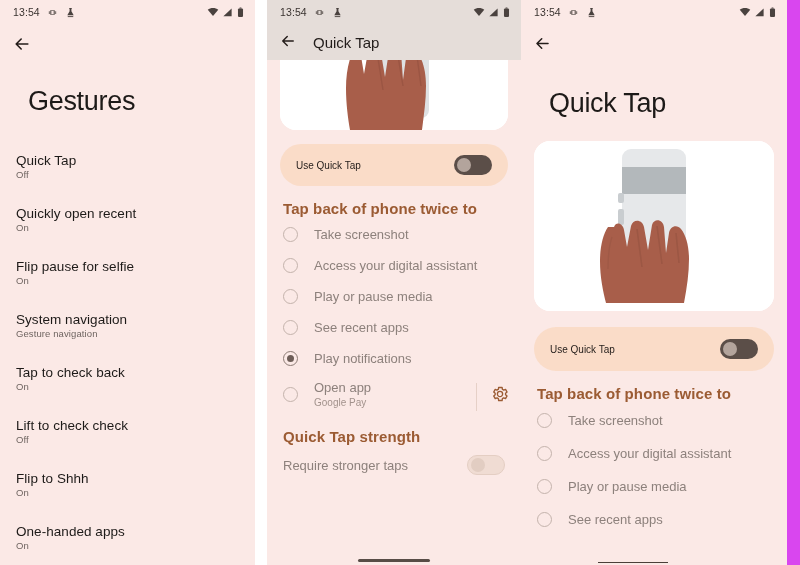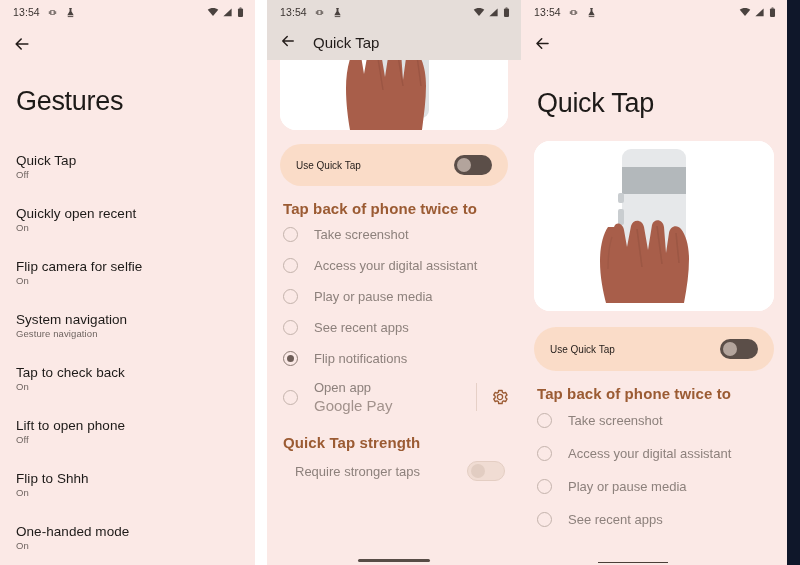--- a/index.html
+++ b/index.html
@@ -5,21 +5,21 @@
   * { box-sizing: border-box; margin: 0; padding: 0; }
   html, body {
     width: 800px; height: 565px;
     background: #ffffff;
     font-family: "Liberation Sans", sans-serif;
     overflow: hidden;
   }
   .stage {
     width: 800px; height: 565px;
     position: relative;
-    background: #0f172a;
+    background: #d946ef;
     display: flex;
   }
 
   
   .panel {
     position: relative;
     height: 565px;
     overflow: hidden;
     background: #fbe9e6;
   }
@@ -52,21 +52,21 @@
     padding-left: 12px;
     gap: 14px;
   }
   .backarrow { width: 20px; height: 20px; display: block; }
   .navtitle { font-size: 15px; color: #221c1a; }
 
   
   .bigtitle {
     font-size: 27px;
     color: #1d1a18;
-    padding: 0 16px;
+    padding: 0 28px;
     font-weight: 400;
     letter-spacing: -0.3px;
   }
 
   
   .list { padding: 0 16px; }
   .list-item { padding: 12px 0 4px 0; }
   .li-title { font-size: 13.5px; color: #1d1a18; letter-spacing: .05px; }
   .li-sub { font-size: 9.5px; color: #6f6561; margin-top: 1px; letter-spacing: .1px; }
 
@@ -157,42 +157,42 @@
   .radio.sel::after {
     content: "";
     position: absolute;
     left: 50%; top: 50%;
     width: 7px; height: 7px;
     margin: -3.5px 0 0 -3.5px;
     border-radius: 50%;
     background: #6d5d57;
   }
   .radio-label { font-size: 13px; color: #8d817c; }
-  .radio-label .sub { display: block; font-size: 15px; color: #a2928c; margin-top: 2px; }
+  .radio-label .sub { display: block; font-size: 10px; color: #a2928c; margin-top: 2px; }
   .row-divider {
     position: absolute;
     right: 44px; top: 9px;
     width: 1px; height: 28px;
     background: #e6d0c7;
   }
   .gear {
     position: absolute;
     right: 12px; top: 50%;
     transform: translateY(-50%);
     width: 18px; height: 18px;
   }
 
   
   .plain-row {
     display: flex;
     align-items: center;
     justify-content: space-between;
     padding: 8px 16px;
   }
-  .plain-label { font-size: 13px; color: #8d817c; margin-left: 12px; }
+  .plain-label { font-size: 13px; color: #8d817c; }
 
   
   .home-ind {
     position: absolute;
     bottom: 3px; left: 50%;
     transform: translateX(-50%);
     width: 72px; height: 3.5px;
     border-radius: 2px;
     background: #584c46;
   }
@@ -260,41 +260,41 @@
     <div class="list" style="margin-top:24px;">
       <div class="list-item">
         <div class="li-title">Quick Tap</div>
         <div class="li-sub">Off</div>
       </div>
       <div class="list-item" style="padding-top:22px;">
         <div class="li-title">Quickly open recent</div>
         <div class="li-sub">On</div>
       </div>
       <div class="list-item" style="padding-top:22px;">
-        <div class="li-title">Flip camera for selfie</div>
+        <div class="li-title">Flip pause for selfie</div>
         <div class="li-sub">On</div>
       </div>
       <div class="list-item" style="padding-top:22px;">
         <div class="li-title">System navigation</div>
         <div class="li-sub">Gesture navigation</div>
       </div>
       <div class="list-item" style="padding-top:22px;">
         <div class="li-title">Tap to check back</div>
         <div class="li-sub">On</div>
       </div>
       <div class="list-item" style="padding-top:22px;">
-        <div class="li-title">Lift to open phone</div>
+        <div class="li-title">Lift to check check</div>
         <div class="li-sub">Off</div>
       </div>
       <div class="list-item" style="padding-top:22px;">
         <div class="li-title">Flip to Shhh</div>
         <div class="li-sub">On</div>
       </div>
       <div class="list-item" style="padding-top:22px;">
-        <div class="li-title">One-handed mode</div>
+        <div class="li-title">One-handed apps</div>
         <div class="li-sub">On</div>
       </div>
 
     </div>
   </div>
 
   <div class="gap"></div>
 
   <div class="panel panel-2">
 
@@ -373,21 +373,21 @@
       <div class="radio-row">
         <span class="radio"></span>
         <span class="radio-label">Play or pause media</span>
       </div>
       <div class="radio-row">
         <span class="radio"></span>
         <span class="radio-label">See recent apps</span>
       </div>
       <div class="radio-row">
         <span class="radio sel"></span>
-        <span class="radio-label">Flip notifications</span>
+        <span class="radio-label">Play notifications</span>
       </div>
       <div class="radio-row" style="padding-top:6px;padding-bottom:6px;">
         <span class="radio"></span>
         <span class="radio-label">
           <span>Open app</span>
           <span class="sub">Google Pay</span>
         </span>
         <span class="row-divider"></span>
         <span class="gear">
           <svg width="18" height="18" viewBox="0 0 24 24">

